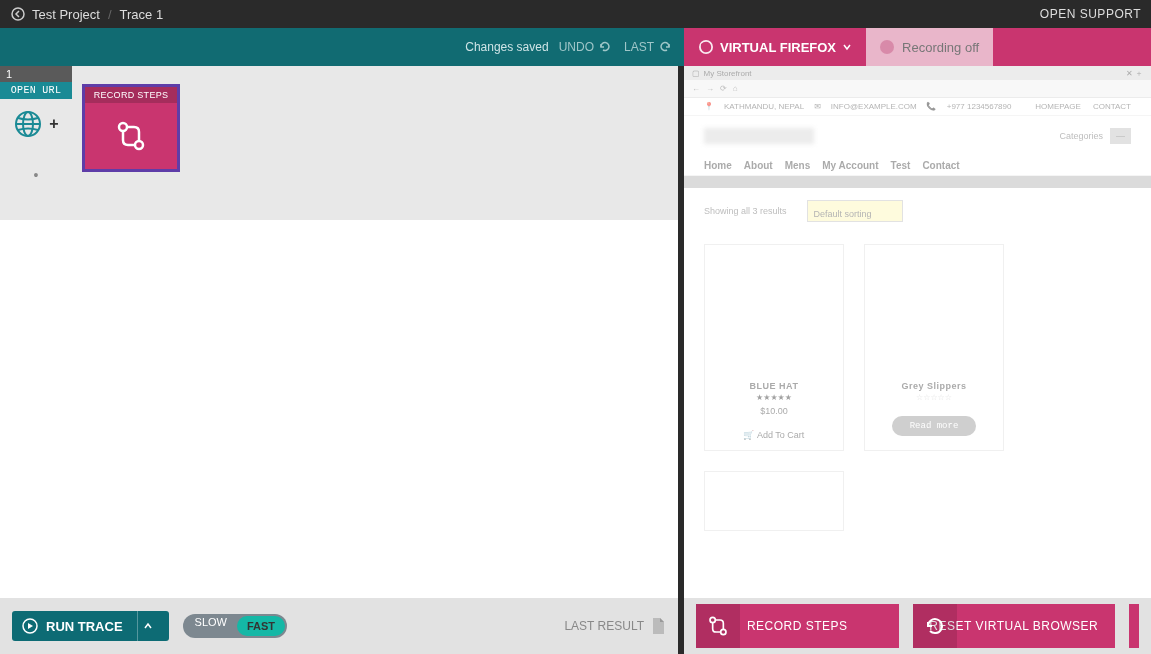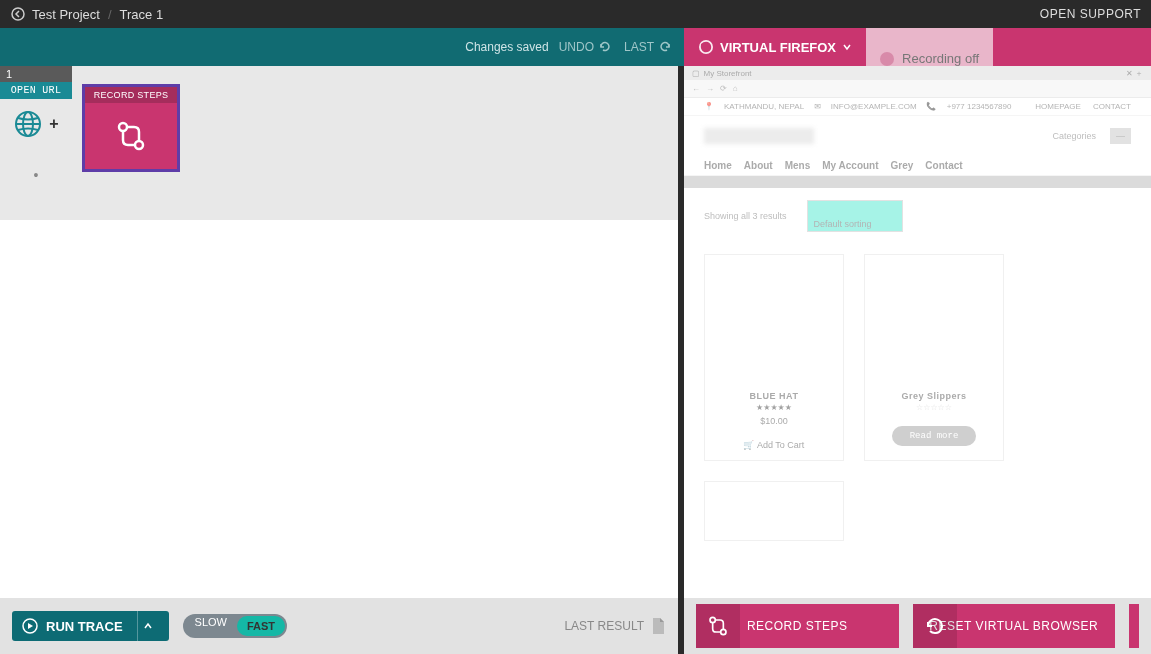--- a/index.html
+++ b/index.html
@@ -16,21 +16,21 @@
 .tabbar { height: 38px; background: #116b72; display: flex; align-items: stretch; color: #fff; font-size: 13px; }
 .tabbar .tab { padding: 0 14px; display: flex; align-items: center; cursor: pointer; }
 .tabbar .tab.active { background: #0d5a60; font-weight: 600; }
 .tabbar .spacer { flex: 1; }
 .tabbar .saved { color: #cfe4e6; font-size: 12px; margin-right: 10px; align-self: center; }
 .tabbar .undo, .tabbar .redo { color: #9fc6c8; font-size: 12px; margin-right: 12px; align-self: center; display: flex; align-items: center; gap: 4px; }
 
 
 .vf-bar { position: absolute; left: 684px; top: 28px; right: 0; height: 38px; background: #c9356f; display: flex; align-items: center; color: #fff; font-size: 13px; }
 .vf-bar .vf-tab { padding: 0 14px; display: flex; align-items: center; gap: 6px; font-weight: 600; }
-.vf-bar .rec-tab { background: #e9b6ca; color: #777; padding: 0 14px; height: 100%; display: flex; align-items: flex-end; gap: 8px; font-weight: 400; }
+.vf-bar .rec-tab { background: #e9b6ca; color: #777; padding: 12px 14px; height: 100%; display: flex; align-items: center; gap: 8px; font-weight: 400; }
 .vf-bar .rec-dot { width: 14px; height: 14px; border-radius: 50%; background: #d88aa9; }
 
 
 .main { position: absolute; top: 66px; left: 0; right: 0; bottom: 0; display: flex; }
 .left { width: 678px; background: #fff; display: flex; flex-direction: column; position: relative; }
 .right { flex: 1; background: #fff; position: relative; border-left: 6px solid #2a2a2a; }
 
 
 .steps-strip { height: 154px; background: #e8e8e8; display: flex; align-items: flex-start; position: relative; }
 .step-col { width: 72px; display: flex; flex-direction: column; align-items: center; }
@@ -61,21 +61,21 @@
 
 
 .browser-preview { position: absolute; top: 0; left: 0; right: 0; bottom: 56px; background: #fff; opacity: 0.55; overflow: hidden; }
 .bp-tab { height: 14px; background: #ddd; margin: 0; display: flex; align-items: center; font-size: 8px; color: #666; padding: 0 8px; gap: 4px; }
 .bp-url { height: 18px; background: #f4f4f4; border-bottom: 1px solid #ddd; display: flex; align-items: center; padding: 0 8px; gap: 6px; font-size: 8px; color: #888; }
 .bp-header { height: 18px; background: #fff; display: flex; align-items: center; justify-content: space-between; padding: 0 20px; font-size: 8px; color: #777; border-bottom: 1px solid #eee; }
 .bp-hero { height: 40px; background: #fff; display: flex; align-items: center; padding: 0 20px; justify-content: space-between; }
 .bp-navmenu { height: 20px; background: #fff; display: flex; align-items: center; gap: 12px; padding: 0 20px; font-size: 10px; color: #666; font-weight: 600; border-bottom: 1px solid #eee; }
 .bp-subbar { height: 12px; background: #bfbfbf; }
 .bp-results { padding: 12px 20px; font-size: 9px; color: #888; display: flex; align-items: center; gap: 20px; }
-.bp-select { background: #5eead4; padding: 18px 30px 2px 6px; font-size: 9px; color: #777; border: 1px solid #ccc; }
+.bp-select { background: #fef9c3; padding: 8px 30px 2px 6px; font-size: 9px; color: #777; border: 1px solid #ccc; }
 .bp-products { display: flex; gap: 20px; padding: 10px 20px; }
 .bp-card { width: 140px; border: 1px solid #e5e5e5; background: #fff; display: flex; flex-direction: column; align-items: center; padding-bottom: 10px; }
 .bp-card .img { width: 100%; height: 130px; background: #fff; }
 .bp-card .name { font-size: 9px; color: #666; font-weight: 600; margin-top: 6px; letter-spacing: 0.5px; }
 .bp-card .stars { font-size: 8px; color: #555; margin-top: 2px; }
 .bp-card .stars.empty { color: #ccc; }
 .bp-card .price { font-size: 9px; color: #666; margin-top: 4px; }
 .bp-card .addcart { font-size: 9px; color: #666; margin-top: 14px; }
 .bp-card .readmore { background: #a8a8a8; color: #fff; font-size: 9px; padding: 5px 18px; border-radius: 12px; margin-top: 14px; font-family: Liberation Mono, monospace; }
 .bp-card2 { width: 140px; height: 60px; border: 1px solid #e5e5e5; margin: 10px 20px; }
@@ -222,31 +222,31 @@
             <span>📞</span>
             <span>+977 1234567890</span>
           </div>
         <div style="display:flex;gap:12px">
             <span>HOMEPAGE</span>
             <span>CONTACT</span>
           </div>
       </div>
       <div class="bp-hero">
         <div style="width:110px;height:16px;background:#ddd;filter:blur(2px)"></div>
-        <div style="display:flex;align-items:center;gap:14px;font-size:9px;color:#888">
+        <div style="display:flex;align-items:center;gap:7px;font-size:9px;color:#888">
             <span>Categories</span>
             <span style="background:#ccc;padding:3px 6px">—</span>
           </div>
       </div>
       <div class="bp-navmenu">
         <span>Home</span>
           <span>About</span>
           <span>Mens</span>
           <span>My Account</span>
-          <span>Grey</span>
+          <span>Test</span>
           <span>Contact</span>
       </div>
       <div class="bp-subbar"></div>
       <div class="bp-results">
         <span>Showing all 3 results</span>
         <span class="bp-select">Default sorting</span>
       </div>
       <div class="bp-products">
         <div class="bp-card">
           <div class="img"></div>

